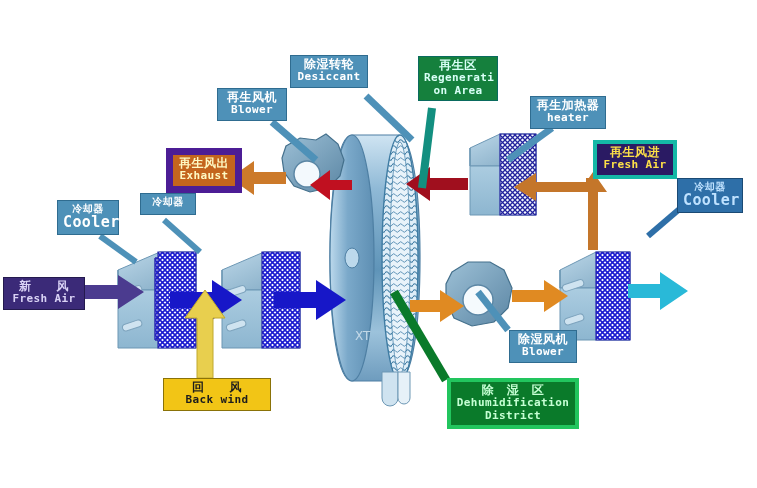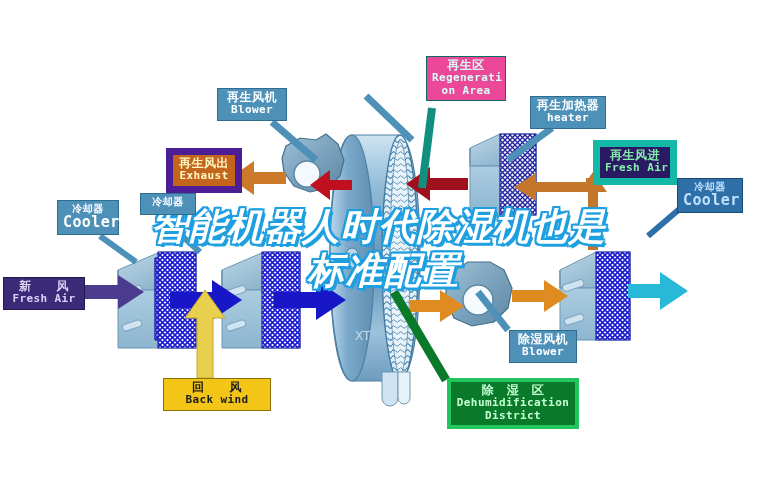--- a/index.html
+++ b/index.html
@@ -31,23 +31,23 @@
     font-weight:700;
     font-size:11px;
     letter-spacing:0.4px;
   }
   .lbl.sm .cn{font-size:10px;}
   .lbl.sm .en{font-size:15px;}
 
   
   .c-steel{background:#4e91b8;color:#ffffff;border:1px solid #2f6c90;}
   .c-orange{background:#c4651d;color:#fef9c3;border:7px solid #4c1d95;}
-  .c-teal{background:#ec4899;color:#d8fff6;border:1px solid #0a6b5f;margin-left:8px;}
+  .c-teal{background:#15803d;color:#d8fff6;border:1px solid #0a6b5f;}
   .c-purple{background:#3b2a78;color:#d9d2f5;border:1px solid #241a4e;}
-  .c-purple2{background:#2a1a63;color:#86efac;border:7px solid #14b8a6;}
+  .c-purple2{background:#2a1a63;color:#fde047;border:4px solid #14b8a6;}
   .c-yellow{background:#f2c516;color:#1d1d1d;border:1px solid #8a7208;}
   .c-green{background:#0a7a2a;color:#c6ffd4;border:4px solid #22c55e;}
   .c-cyan{background:#19bcd8;color:#ffffff;border:1px solid #0d7f94;}
   .c-steeldk{background:#2e6fa8;color:#bfe2ff;border:1px solid #1b4a74;}
 
   
   #headline{
     position:absolute;left:0;top:205px;width:757px;
     text-align:center;pointer-events:none;
   }
@@ -236,25 +236,25 @@
     <path d="M690,200 L648,236" stroke="#2e6fa8" stroke-width="6" fill="none"></path>
 
     <path d="M100,236 L136,262" stroke="#4e91b8" stroke-width="6" fill="none"></path>
     <path d="M164,220 L200,252" stroke="#4e91b8" stroke-width="6" fill="none"></path>
 
     <path d="M508,330 L478,292" stroke="#4e91b8" stroke-width="7" fill="none"></path>
 
     <path d="M446,380 L394,292" stroke="#0a7a2a" stroke-width="9" fill="none"></path>
   </svg>
 
-  <div id="headline">
-    <div class="l1">智能机器人时代除湿机也是</div>
-    <div class="l2">标准配置</div>
-  </div>
-
+
+  <div class="lbl c-steel" style="left:290px;top:55px;width:78px;">
+    <span class="cn">除湿转轮</span>
+    <span class="en">Desiccant</span>
+  </div>
 
   <div class="lbl c-steel" style="left:217px;top:88px;width:70px;">
     <span class="cn">再生风机</span>
     <span class="en">Blower</span>
   </div>
 
   <div class="lbl c-teal" style="left:418px;top:56px;width:80px;">
     <span class="cn">再生区</span>
     <span class="en">Regenerati</span>
     <span class="en">on Area</span>

